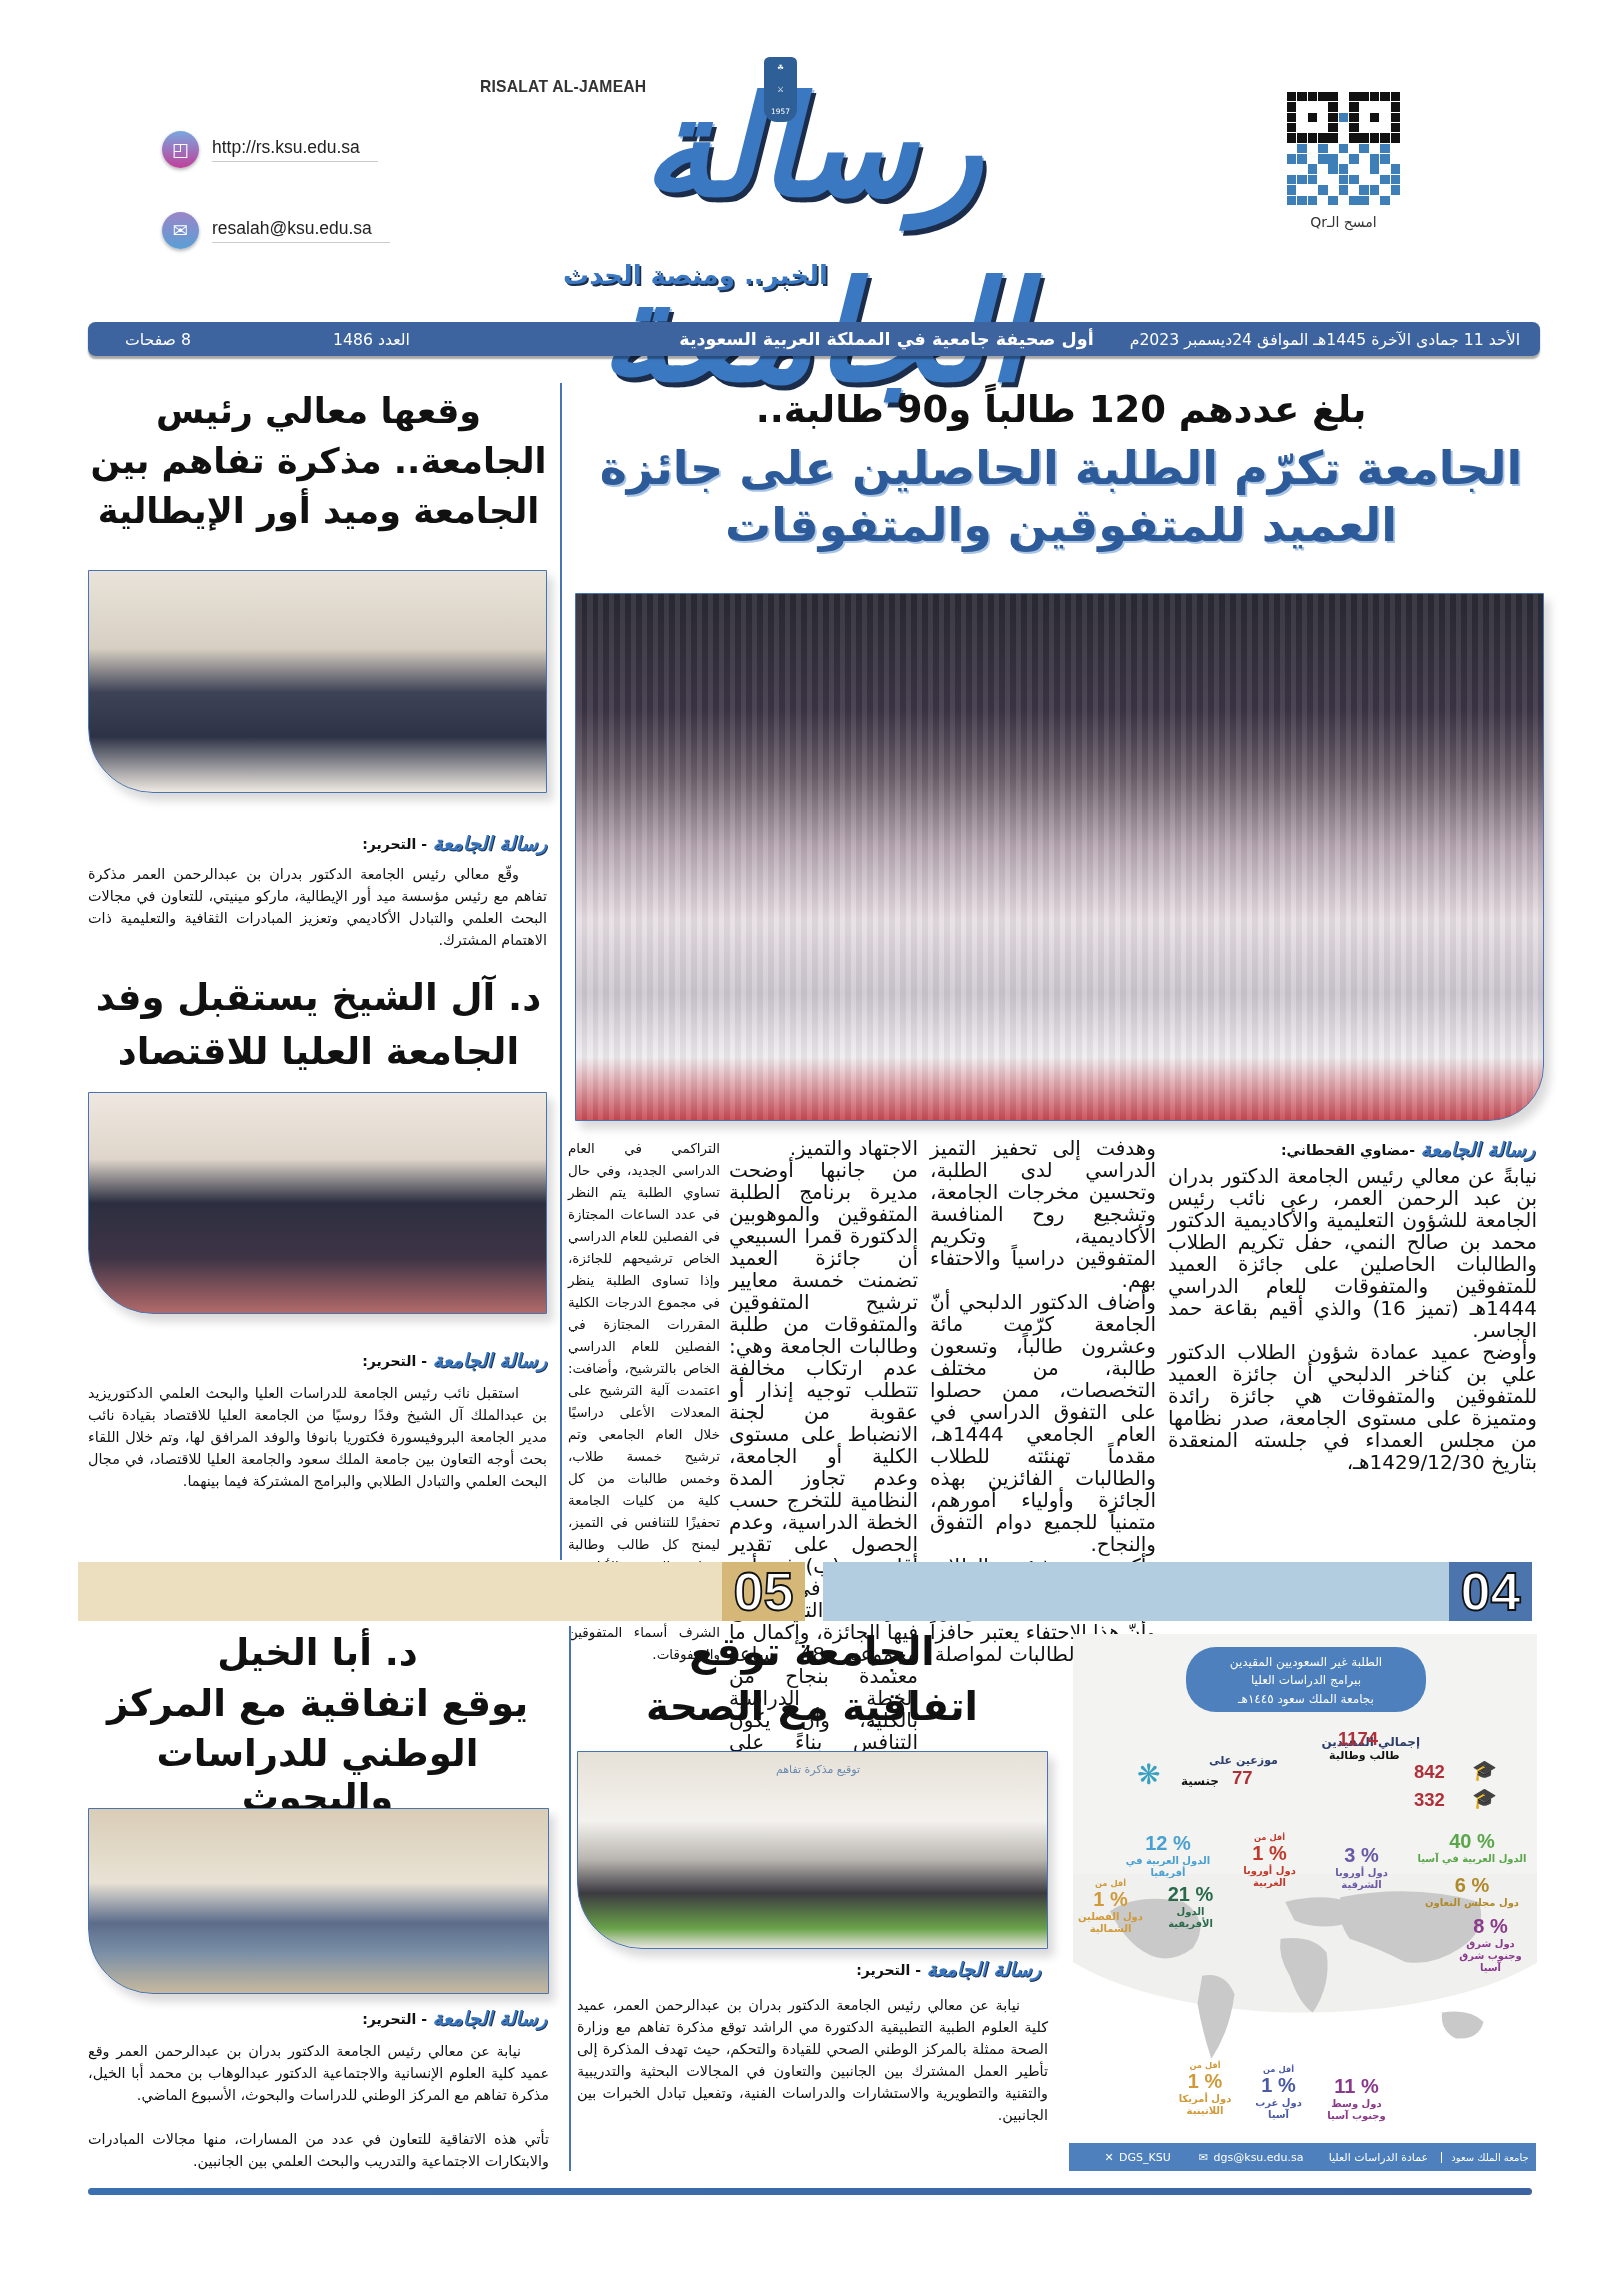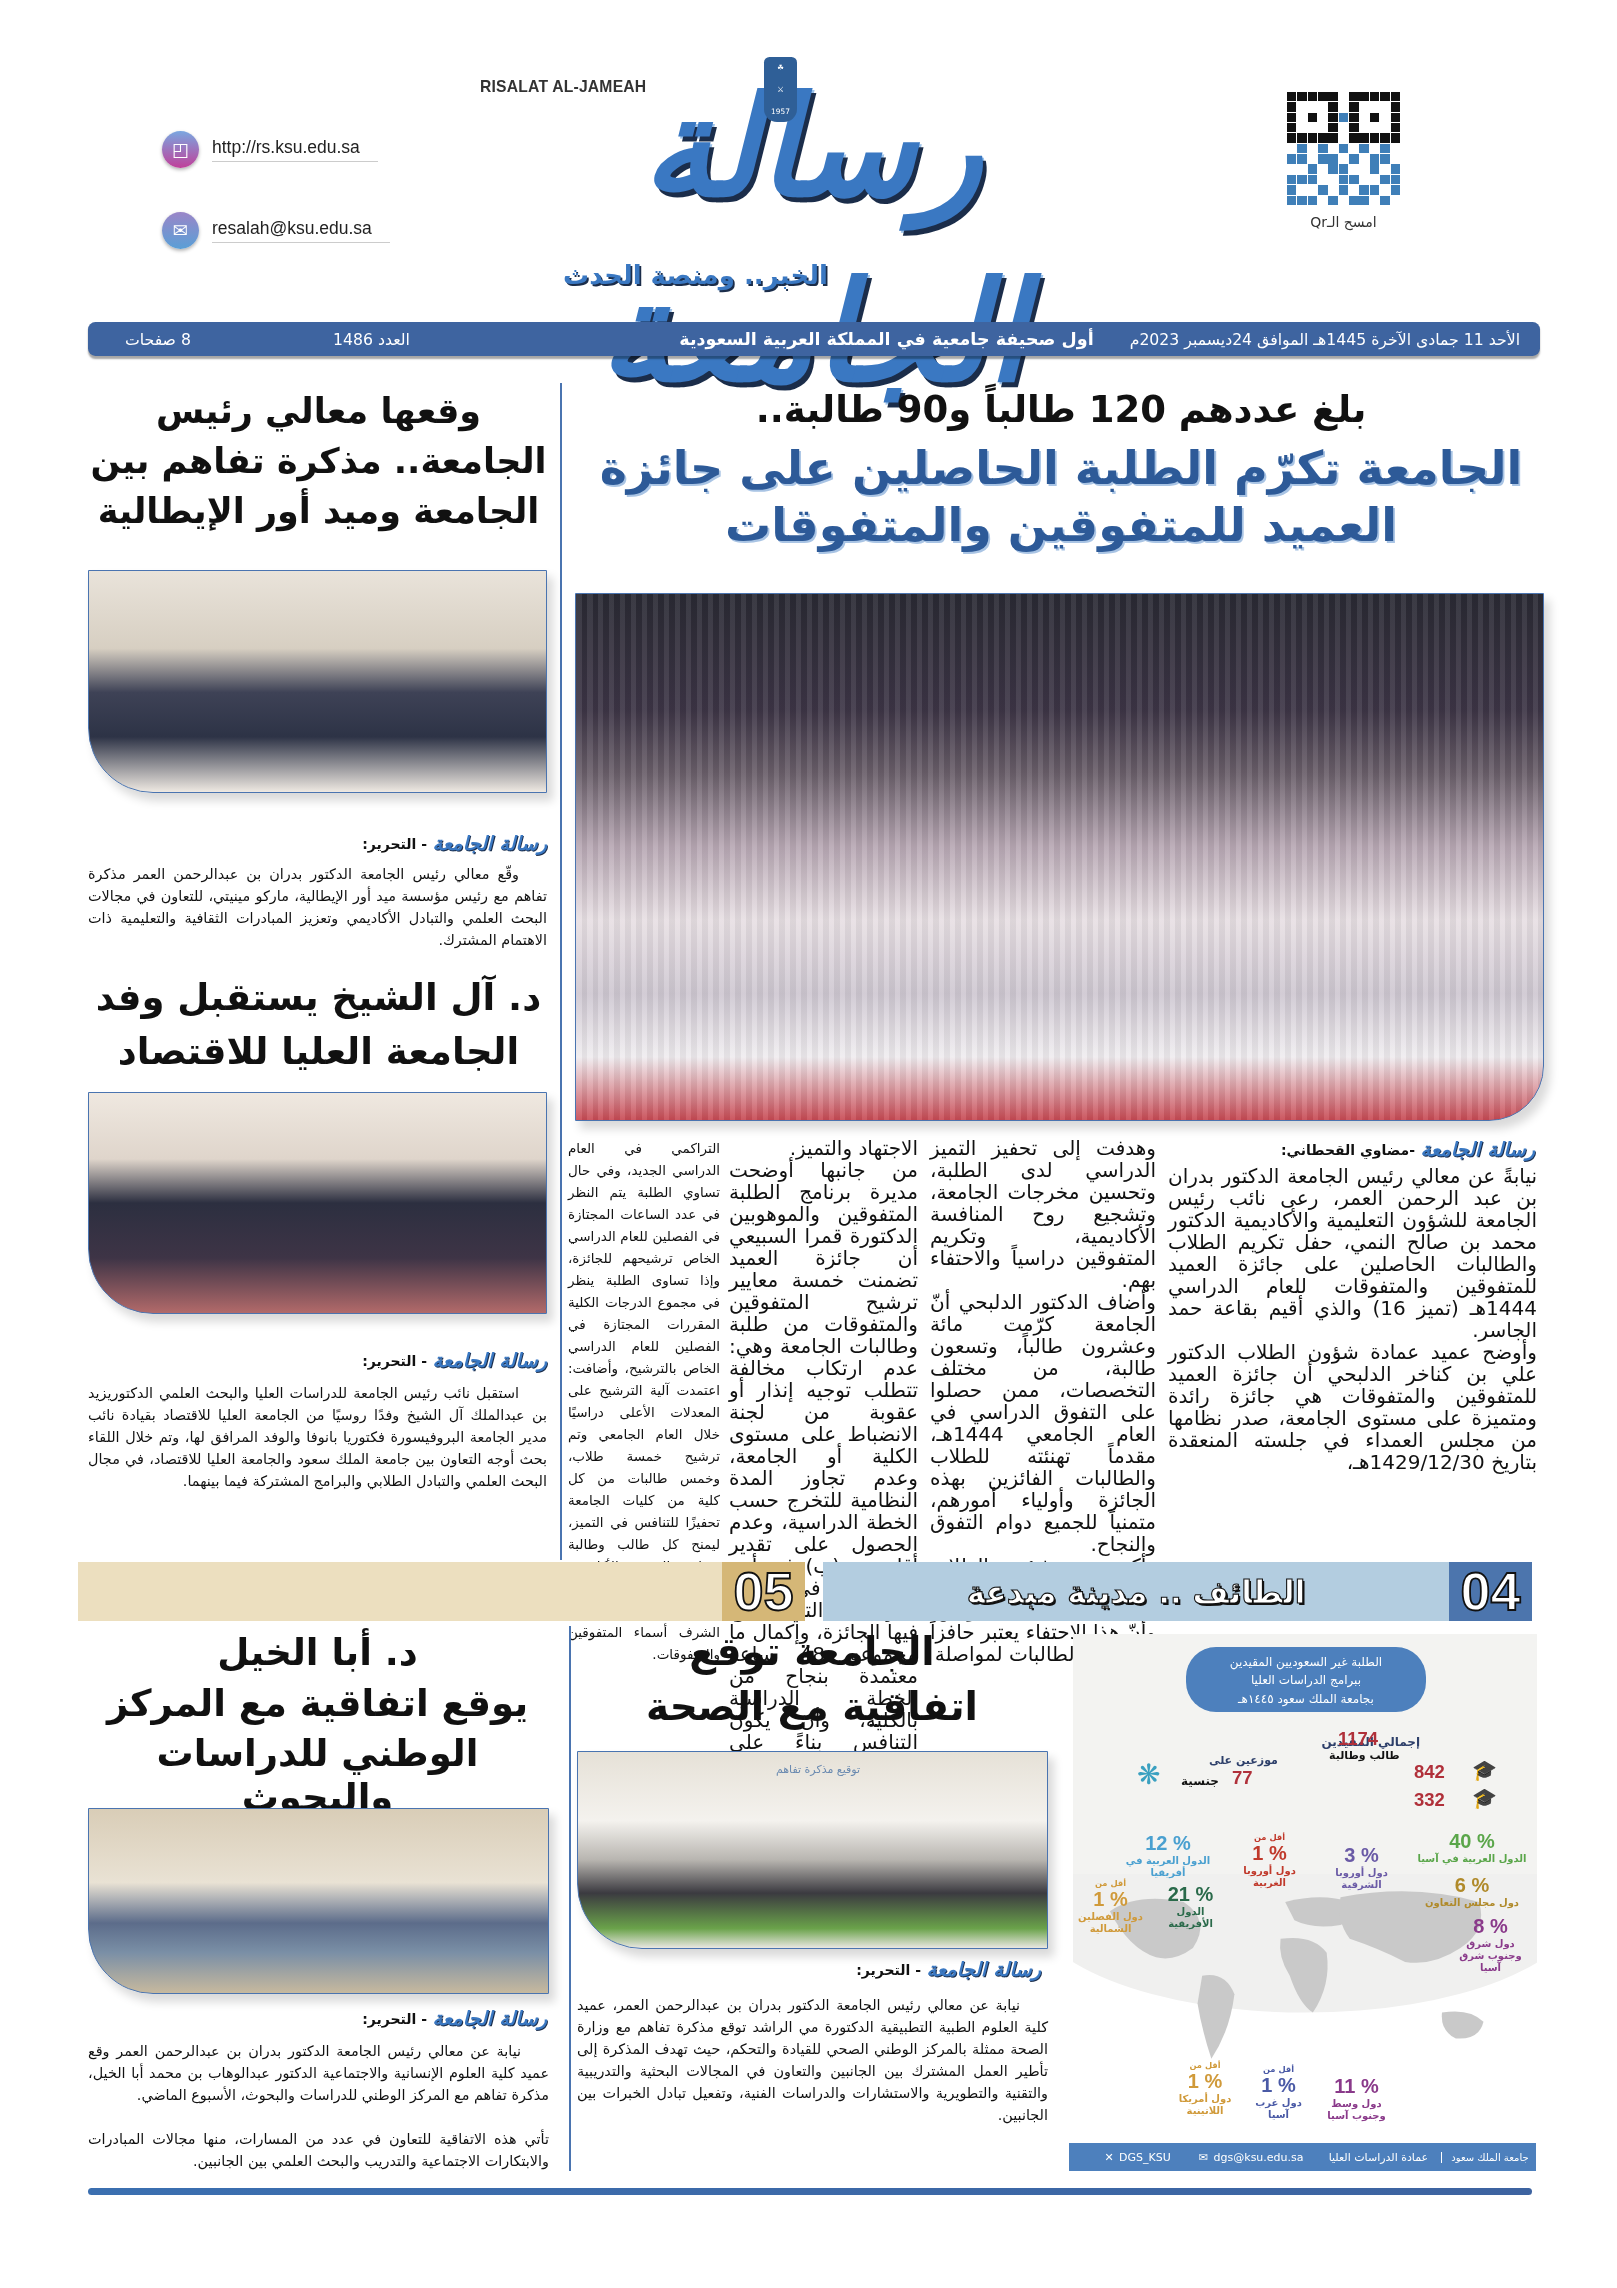--- a/index.html
+++ b/index.html
@@ -258,21 +258,20 @@
 <div class="headline" style="left:88px; top:971px; width:461px; font-size:37px; line-height:54px;">د. آل الشيخ يستقبل وفد الجامعة العليا للاقتصاد</div>
 <div class="photo ph-office" style="left:88px; top:1092px; width:459px; height:222px;"></div>
 <div class="byline" style="right:1071px; top:1349px;">
   <span class="mark">رسالة الجامعة</span>
   <span>- التحرير:</span>
 </div>
 <div class="body-text" style="left:88px; top:1382px; width:459px; text-indent:28px;">استقبل نائب رئيس الجامعة للدراسات العليا والبحث العلمي الدكتوريزيد بن عبدالملك آل الشيخ وفدًا روسيًا من الجامعة العليا للاقتصاد بقيادة نائب مدير الجامعة البروفيسورة فكتوريا بانوفا والوفد المرافق لها، وتم خلال اللقاء بحث أوجه التعاون بين جامعة الملك سعود والجامعة العليا للاقتصاد، في مجال البحث العلمي والتبادل الطلابي والبرامج المشتركة فيما بينهما.</div>
 
 <div class="banner" style="left:823px; top:1562px; width:709px; background:#b3cde0;">
   <span class="num" style="background:#4c75ad; height:59px; line-height:59px;">04</span>
-  <span class="title">الطائف .. مدينة مبدعة</span>
 </div>
 <div class="banner" style="left:78px; top:1562px; width:727px; background:#ecdfbf;">
   <span class="num" style="background:#d5b777; height:59px; line-height:59px;">05</span>
 </div>
 
 <div class="headline" style="left:572px; top:1629px; width:480px; font-size:39px;">الجامعة توقع</div>
 <div class="headline" style="left:572px; top:1684px; width:480px; font-size:39px;">اتفاقية مع الصحة</div>
 <div class="photo ph-health" style="left:577px; top:1751px; width:471px; height:198px;">
   <div style="position:absolute; left:129px; top:11px; width:222px; text-align:center; font-size:11px; color:#6a8ab0; direction:rtl;">توقيع مذكرة تفاهم</div>
 </div>

